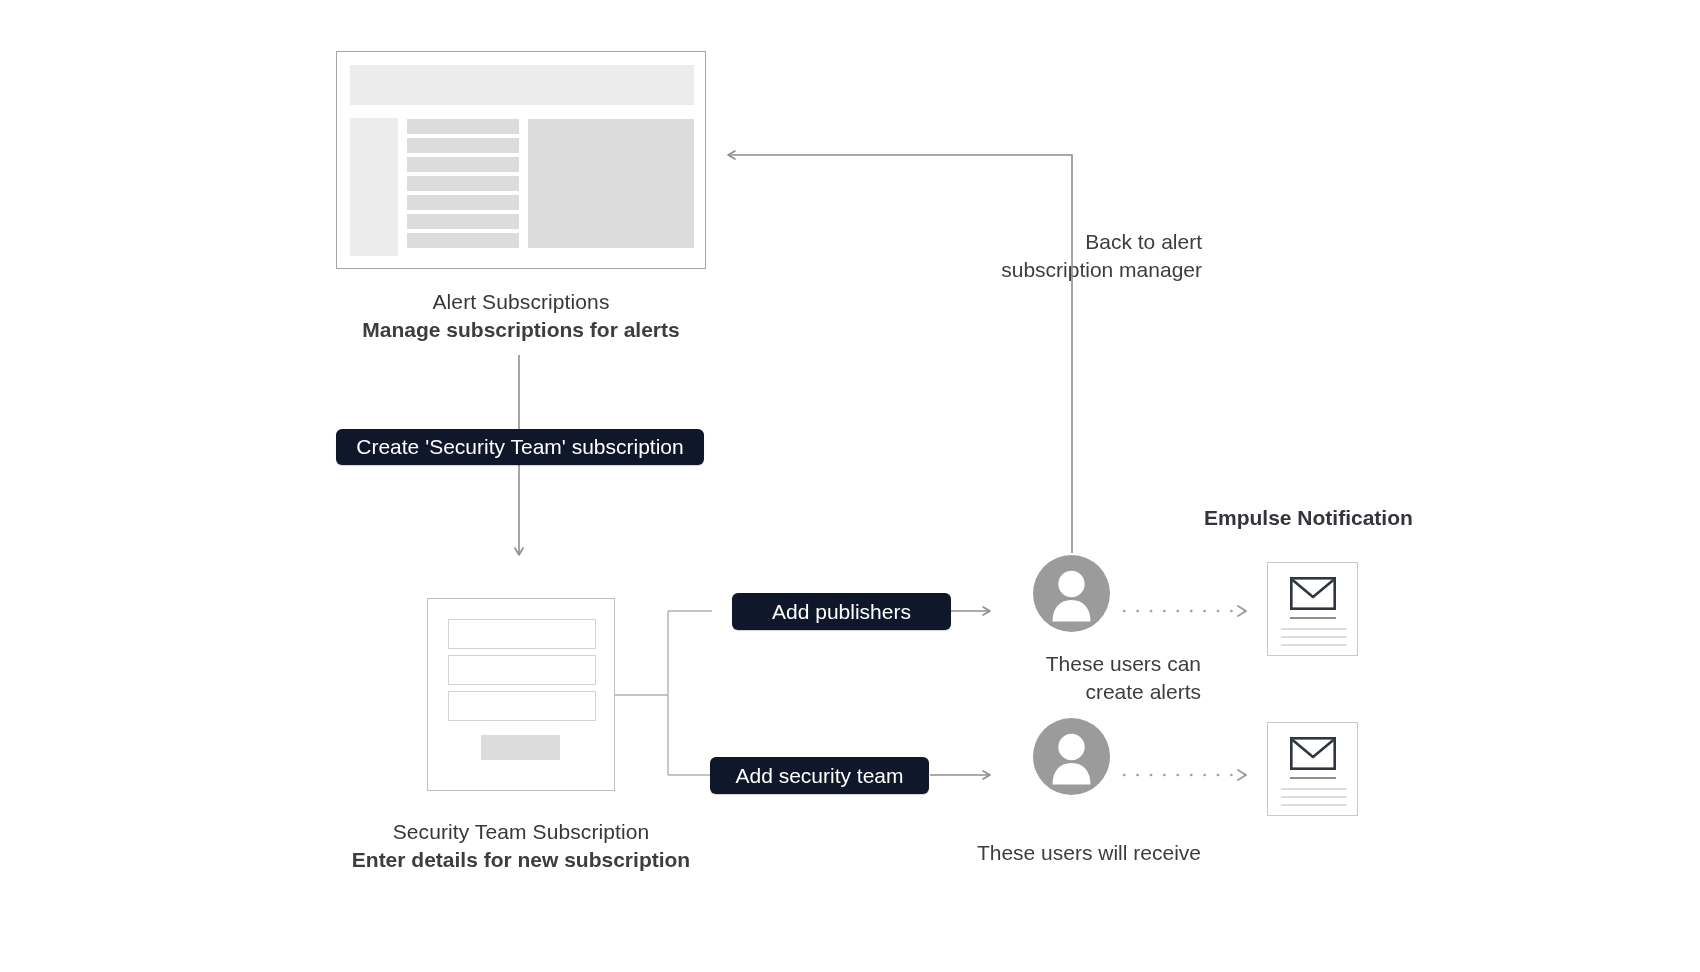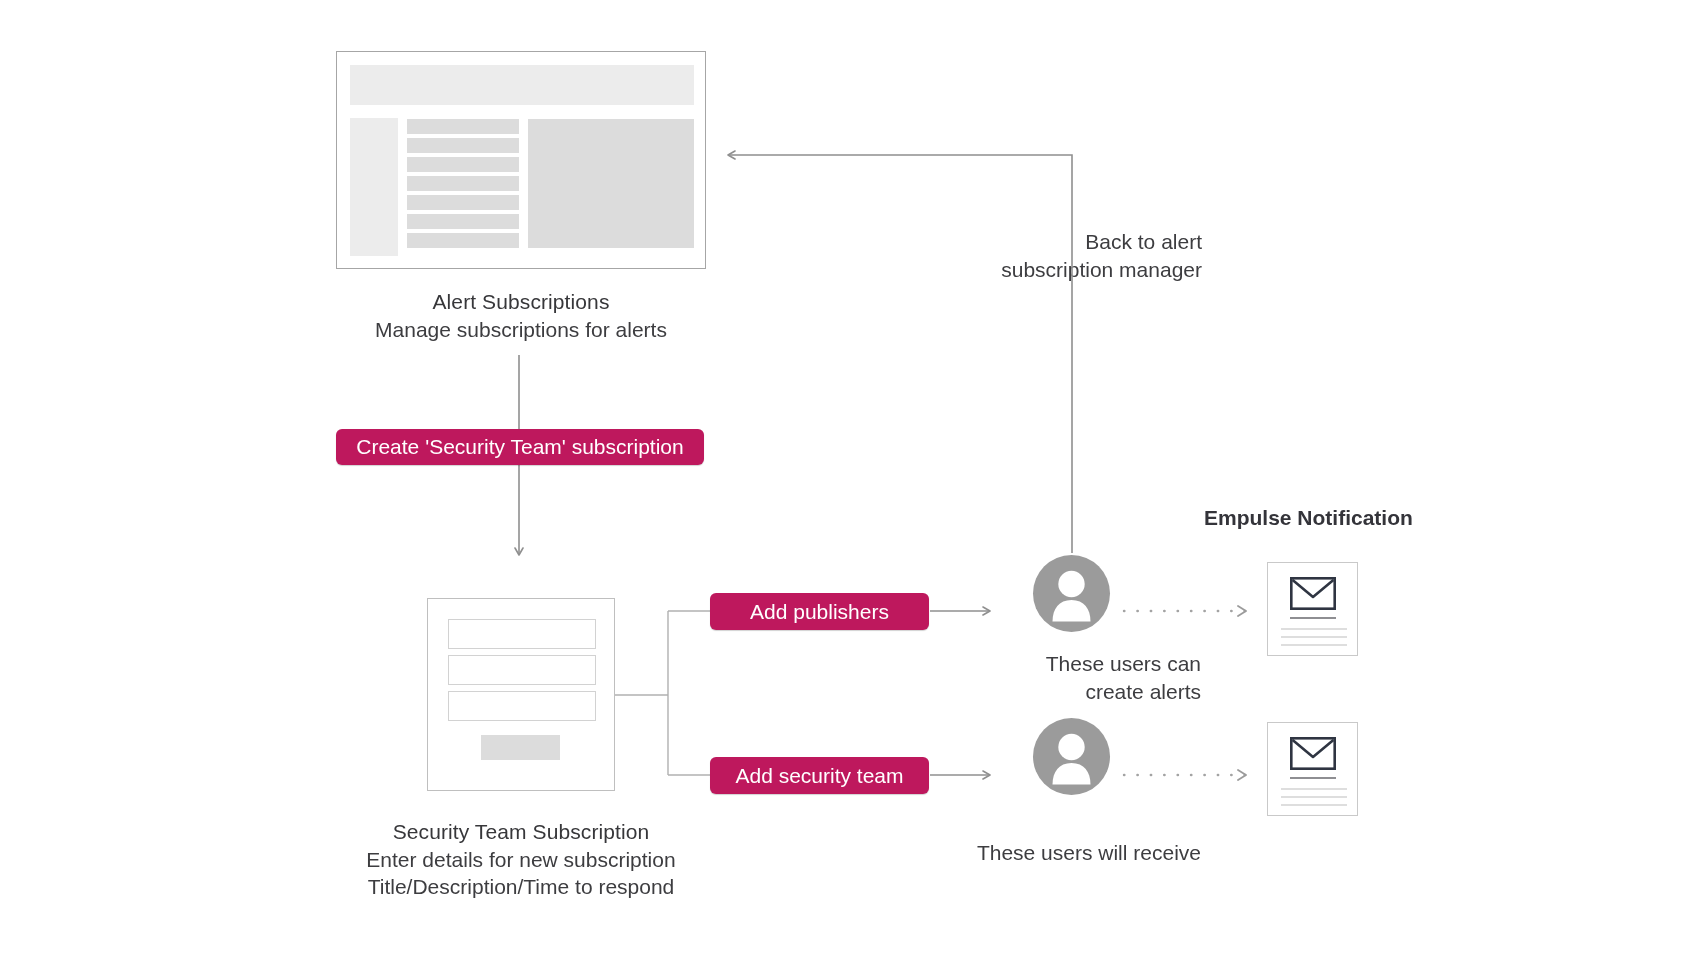--- a/index.html
+++ b/index.html
@@ -29,21 +29,21 @@
     line-height: 1.32;
     white-space: nowrap;
   }
   .caption .ttl {
     font-weight: normal;
     font-size: 21px;
     color: #37373a;
     letter-spacing: 0.1px;
   }
   .caption .sub {
-    font-weight: normal;
+    font-weight: bold;
     font-size: 21px;
     color: #3d3d40;
   }
 
   .plain-label {
     position: absolute;
     text-align: right;
     color: #3d3d40;
     font-size: 21px;
     line-height: 1.35;
@@ -54,21 +54,21 @@
     position: absolute;
     font-weight: bold;
     font-size: 21px;
     color: #34343a;
     white-space: nowrap;
   }
 
   
   .pill {
     position: absolute;
-    background: #be185d;
+    background: #0f172a;
     color: #ffffff;
     font-size: 21px;
     border-radius: 6px;
     display: flex;
     align-items: center;
     justify-content: center;
     white-space: nowrap;
     box-shadow: 0 1px 1px rgba(0,0,0,0.18);
     z-index: 6;
   }
@@ -223,24 +223,23 @@
   <div class="form-window" style="left:427px; top:598px; width:188px; height:193px;">
     <div class="form-field" style="left:20px; top:20px; width:148px; height:30px;"></div>
     <div class="form-field" style="left:20px; top:56px; width:148px; height:30px;"></div>
     <div class="form-field" style="left:20px; top:92px; width:148px; height:30px;"></div>
     <div class="form-btn" style="left:53px; top:136px; width:79px; height:25px;"></div>
   </div>
 
   <div class="caption" style="left:336px; top:818px; width:370px;">
     <div class="ttl">Security Team Subscription</div>
     <div class="sub">Enter details for new subscription</div>
-    <div class="sub">Title/Description/Time to respond</div>
-  </div>
-
-  <div class="pill" style="left:710px; top:593px; width:219px; height:37px;">
+  </div>
+
+  <div class="pill" style="left:732px; top:593px; width:219px; height:37px;">
     <span>Add publishers</span>
   </div>
 
   <div class="pill" style="left:710px; top:757px; width:219px; height:37px;">
     <span>Add security team</span>
   </div>
 
   <div class="plain-label" style="left:942px; top:228px; width:260px;">
     <div>Back to alert</div>
     <div>subscription manager</div>

